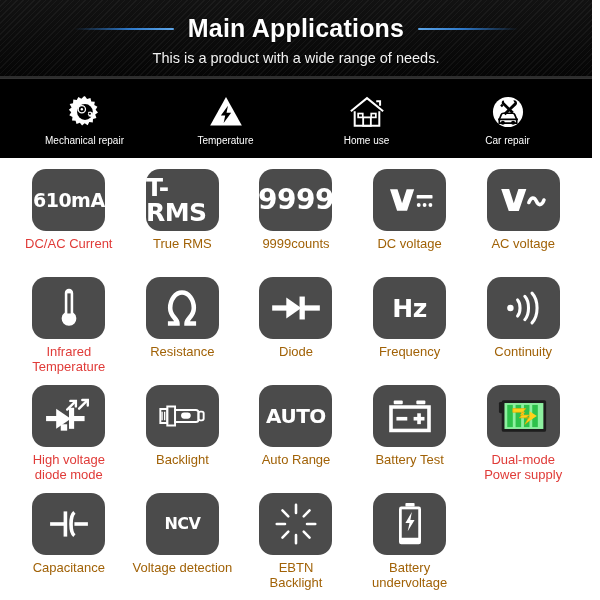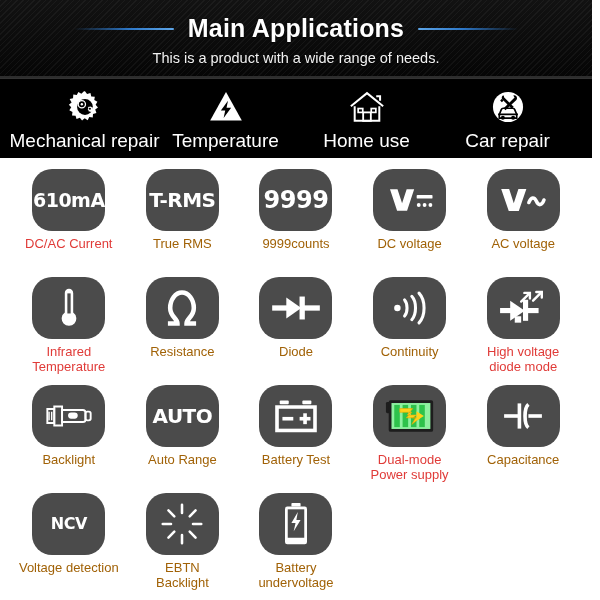--- a/index.html
+++ b/index.html
@@ -33,32 +33,32 @@
   }
 
   
   .apps{
     height:80px;flex:0 0 80px;background:#000000;
     display:flex;align-items:center;justify-content:space-around;
     padding:0 14px;box-sizing:border-box;border-top:1px solid #333;
   }
   .app{display:flex;flex-direction:column;align-items:center;justify-content:flex-start;gap:4px;width:25%;}
   .app-ico{height:40px;display:flex;align-items:flex-end;justify-content:center;}
-  .app-label{color:#ffffff;font-size:19px;white-space:nowrap;}
+  .app-label{color:#ffffff;font-size:10px;white-space:nowrap;}
 
   
   .grid{
     flex:1 1 auto;background:#ffffff;
     display:grid;grid-template-columns:repeat(5,1fr);
     grid-template-rows:repeat(4,1fr);
     padding:6px 12px 4px 12px;box-sizing:border-box;
   }
   .cell{display:flex;flex-direction:column;align-items:center;justify-content:flex-start;padding-top:5px;}
   .tile{
-    width:73px;height:62px;border-radius:20px;background:#4b4b4b;
+    width:73px;height:62px;border-radius:14px;background:#4b4b4b;
     display:flex;align-items:center;justify-content:center;flex:0 0 auto;
   }
   .tile-txt{
     color:#ffffff;font-weight:bold;line-height:1;
     font-family:"DejaVu Sans", sans-serif;letter-spacing:-0.5px;
   }
   .cap{
     margin-top:6px;font-size:13px;color:#a16207;text-align:center;line-height:1.12;
     max-width:112px;
   }
@@ -142,28 +142,28 @@
 
     <div class="cell">
       <div class="tile">
         <span class="tile-txt" style="font-size:19px">610mA</span>
       </div>
       <div class="cap red">DC/AC Current</div>
     </div>
 
     <div class="cell">
       <div class="tile">
-        <span class="tile-txt" style="font-size:20px">T-RMS</span>
+        <span class="tile-txt" style="font-size:25px">T-RMS</span>
       </div>
       <div class="cap">True RMS</div>
     </div>
 
     <div class="cell">
       <div class="tile">
-        <span class="tile-txt" style="font-size:24px">9999</span>
+        <span class="tile-txt" style="font-size:28px">9999</span>
       </div>
       <div class="cap">9999counts</div>
     </div>
 
     <div class="cell">
       <div class="tile">
         <svg width="50" height="32" viewBox="0 0 60 38" fill="#fff">
           <path d="M6 6h9l5.5 17L26 6h9L26.5 32h-12z"></path>
           <rect x="38" y="13" width="19" height="4.2" rx="1"></rect>
           <circle cx="40.5" cy="25" r="2.3"></circle>
@@ -211,20 +211,26 @@
         <svg width="52" height="30" viewBox="0 0 58 34" fill="#fff">
           <rect x="2" y="14" width="18" height="6"></rect>
           <path d="M18 5l17 12-17 12z"></path>
           <rect x="33" y="4" width="6" height="26"></rect>
           <rect x="38" y="14" width="18" height="6"></rect>
         </svg>
       </div>
       <div class="cap">Diode</div>
     </div>
 
+    <div class="cell">
+      <div class="tile">
+        <span class="tile-txt" style="font-size:25px">Hz</span>
+      </div>
+      <div class="cap">Frequency</div>
+    </div>
 
     <div class="cell">
       <div class="tile">
         <svg width="44" height="36" viewBox="0 0 48 40" fill="none" stroke="#fff" stroke-width="3.4" stroke-linecap="round">
           <circle cx="10" cy="20" r="3.6" fill="#fff" stroke="none"></circle>
           <path d="M18 11c3.6 4 3.6 14 0 18"></path>
           <path d="M26 7c5.5 6 5.5 20 0 26"></path>
           <path d="M34 3.5c7.5 8 7.5 25 0 33"></path>
         </svg>
       </div>

